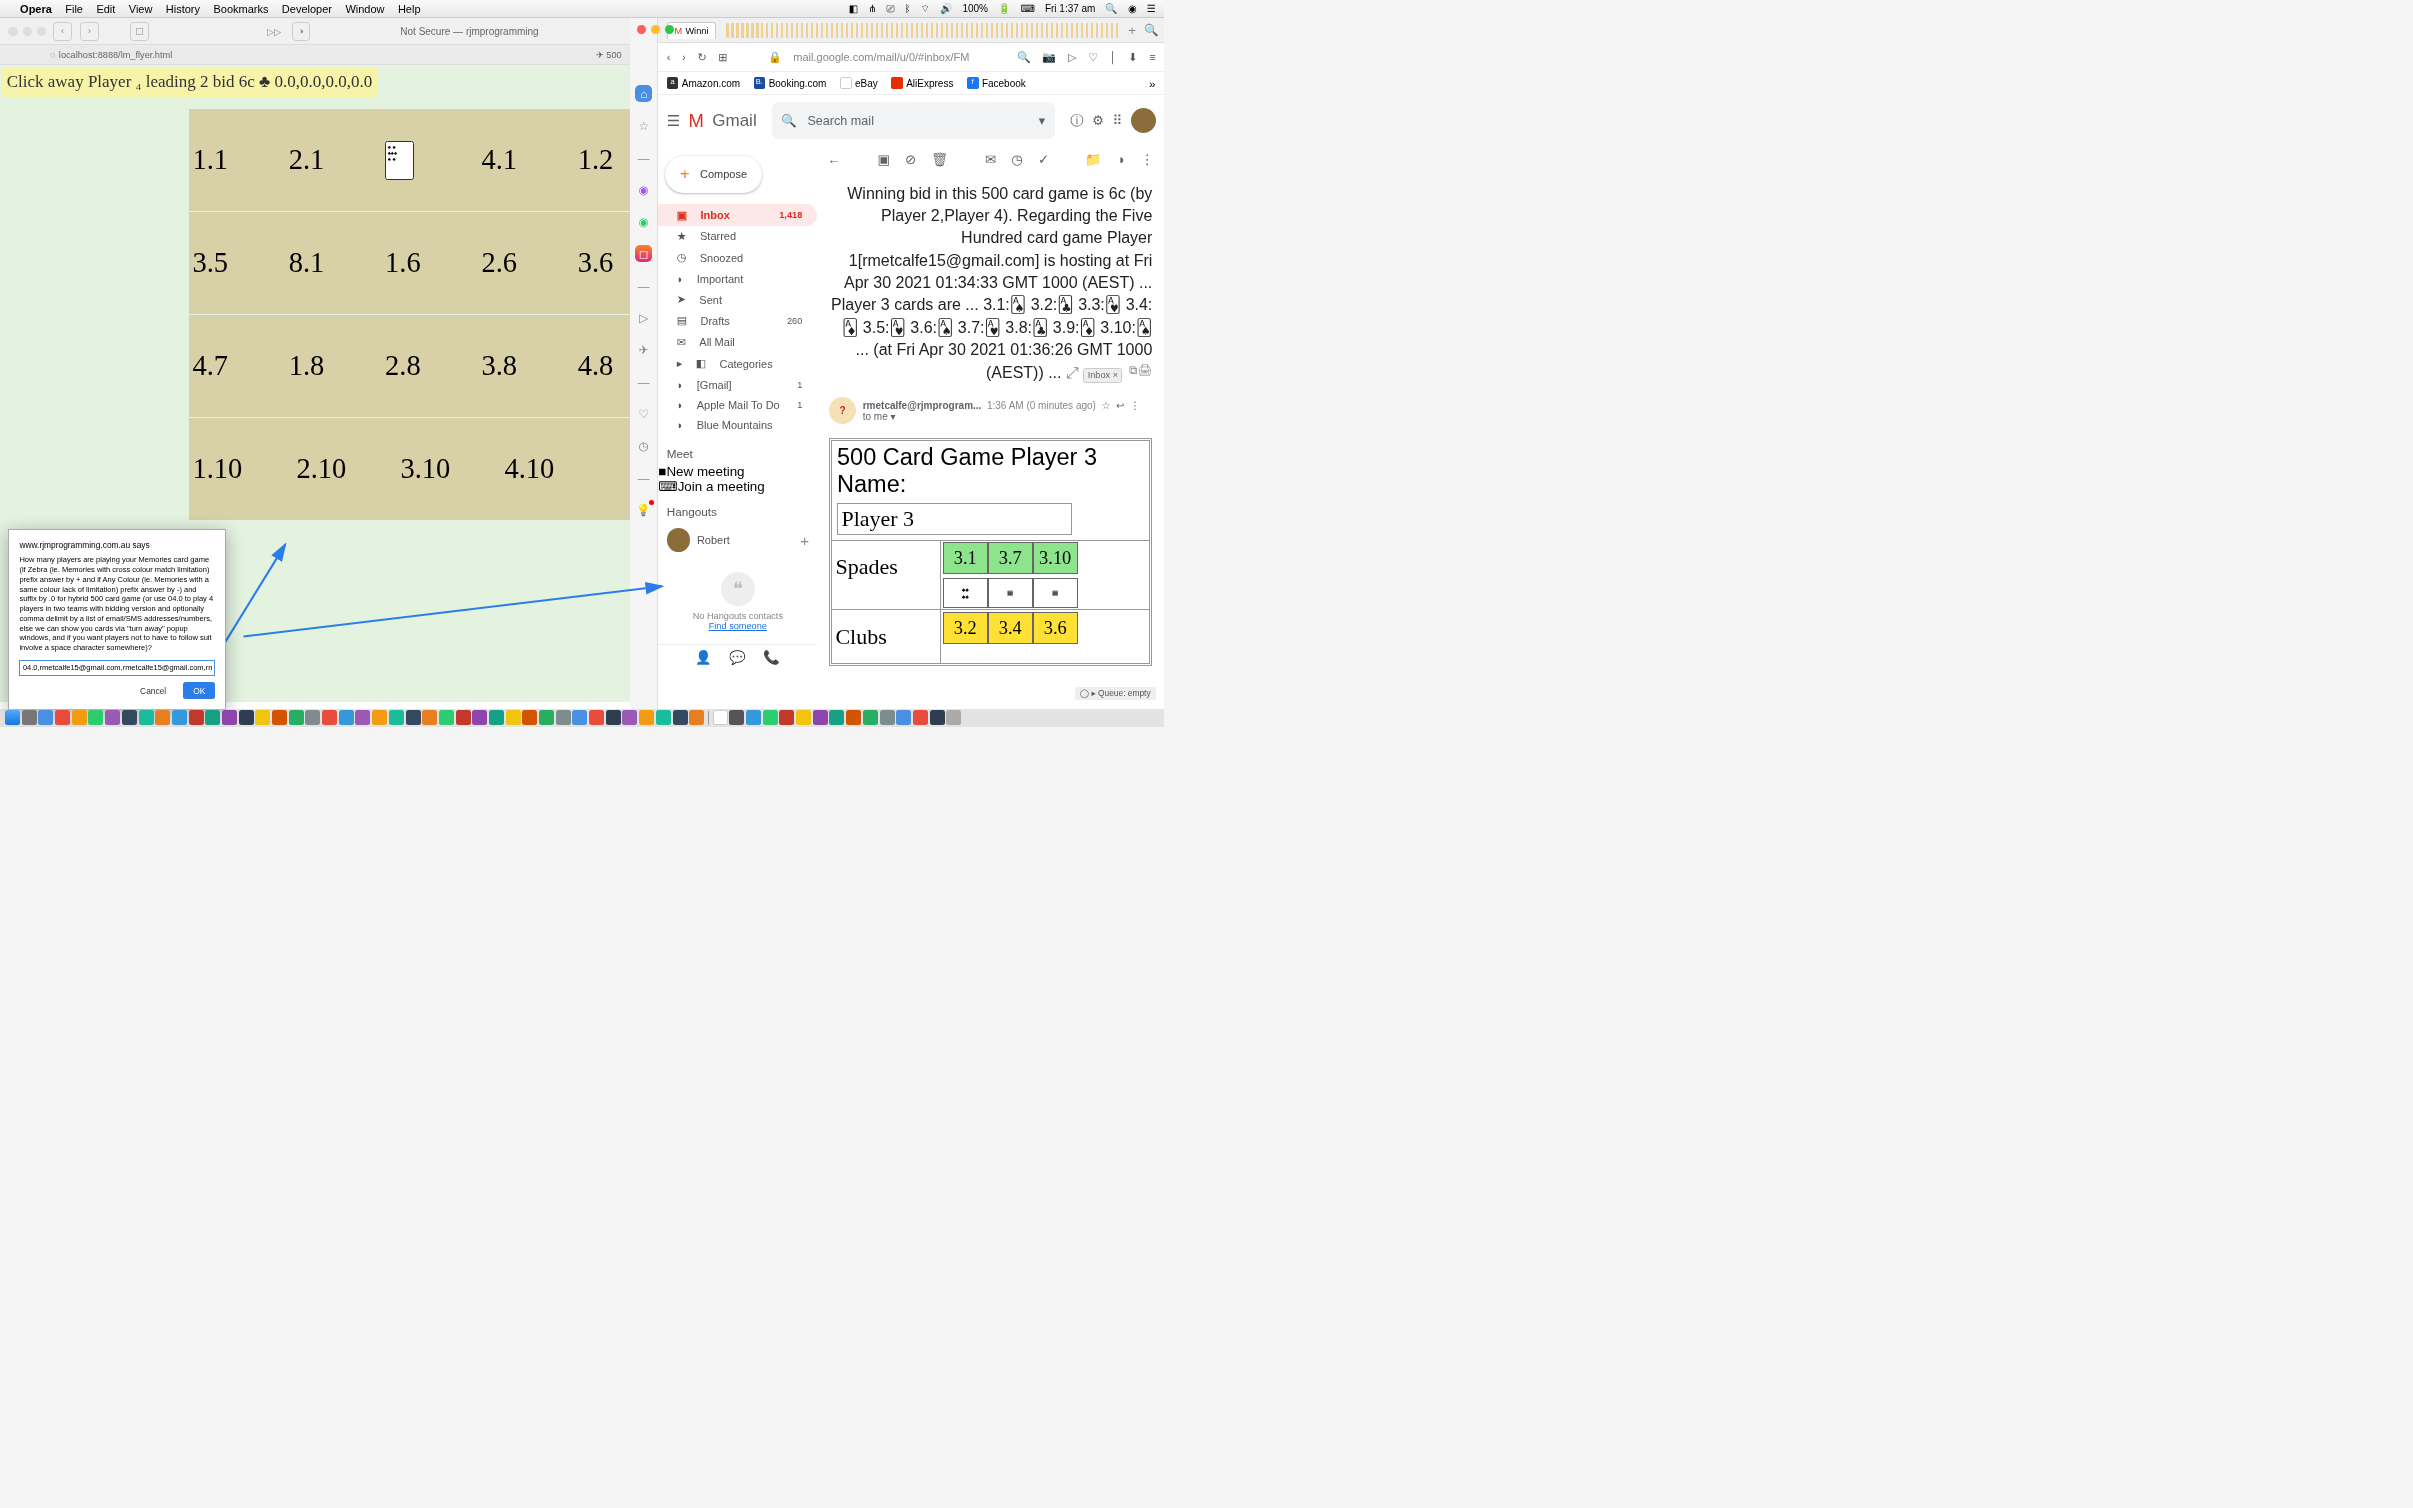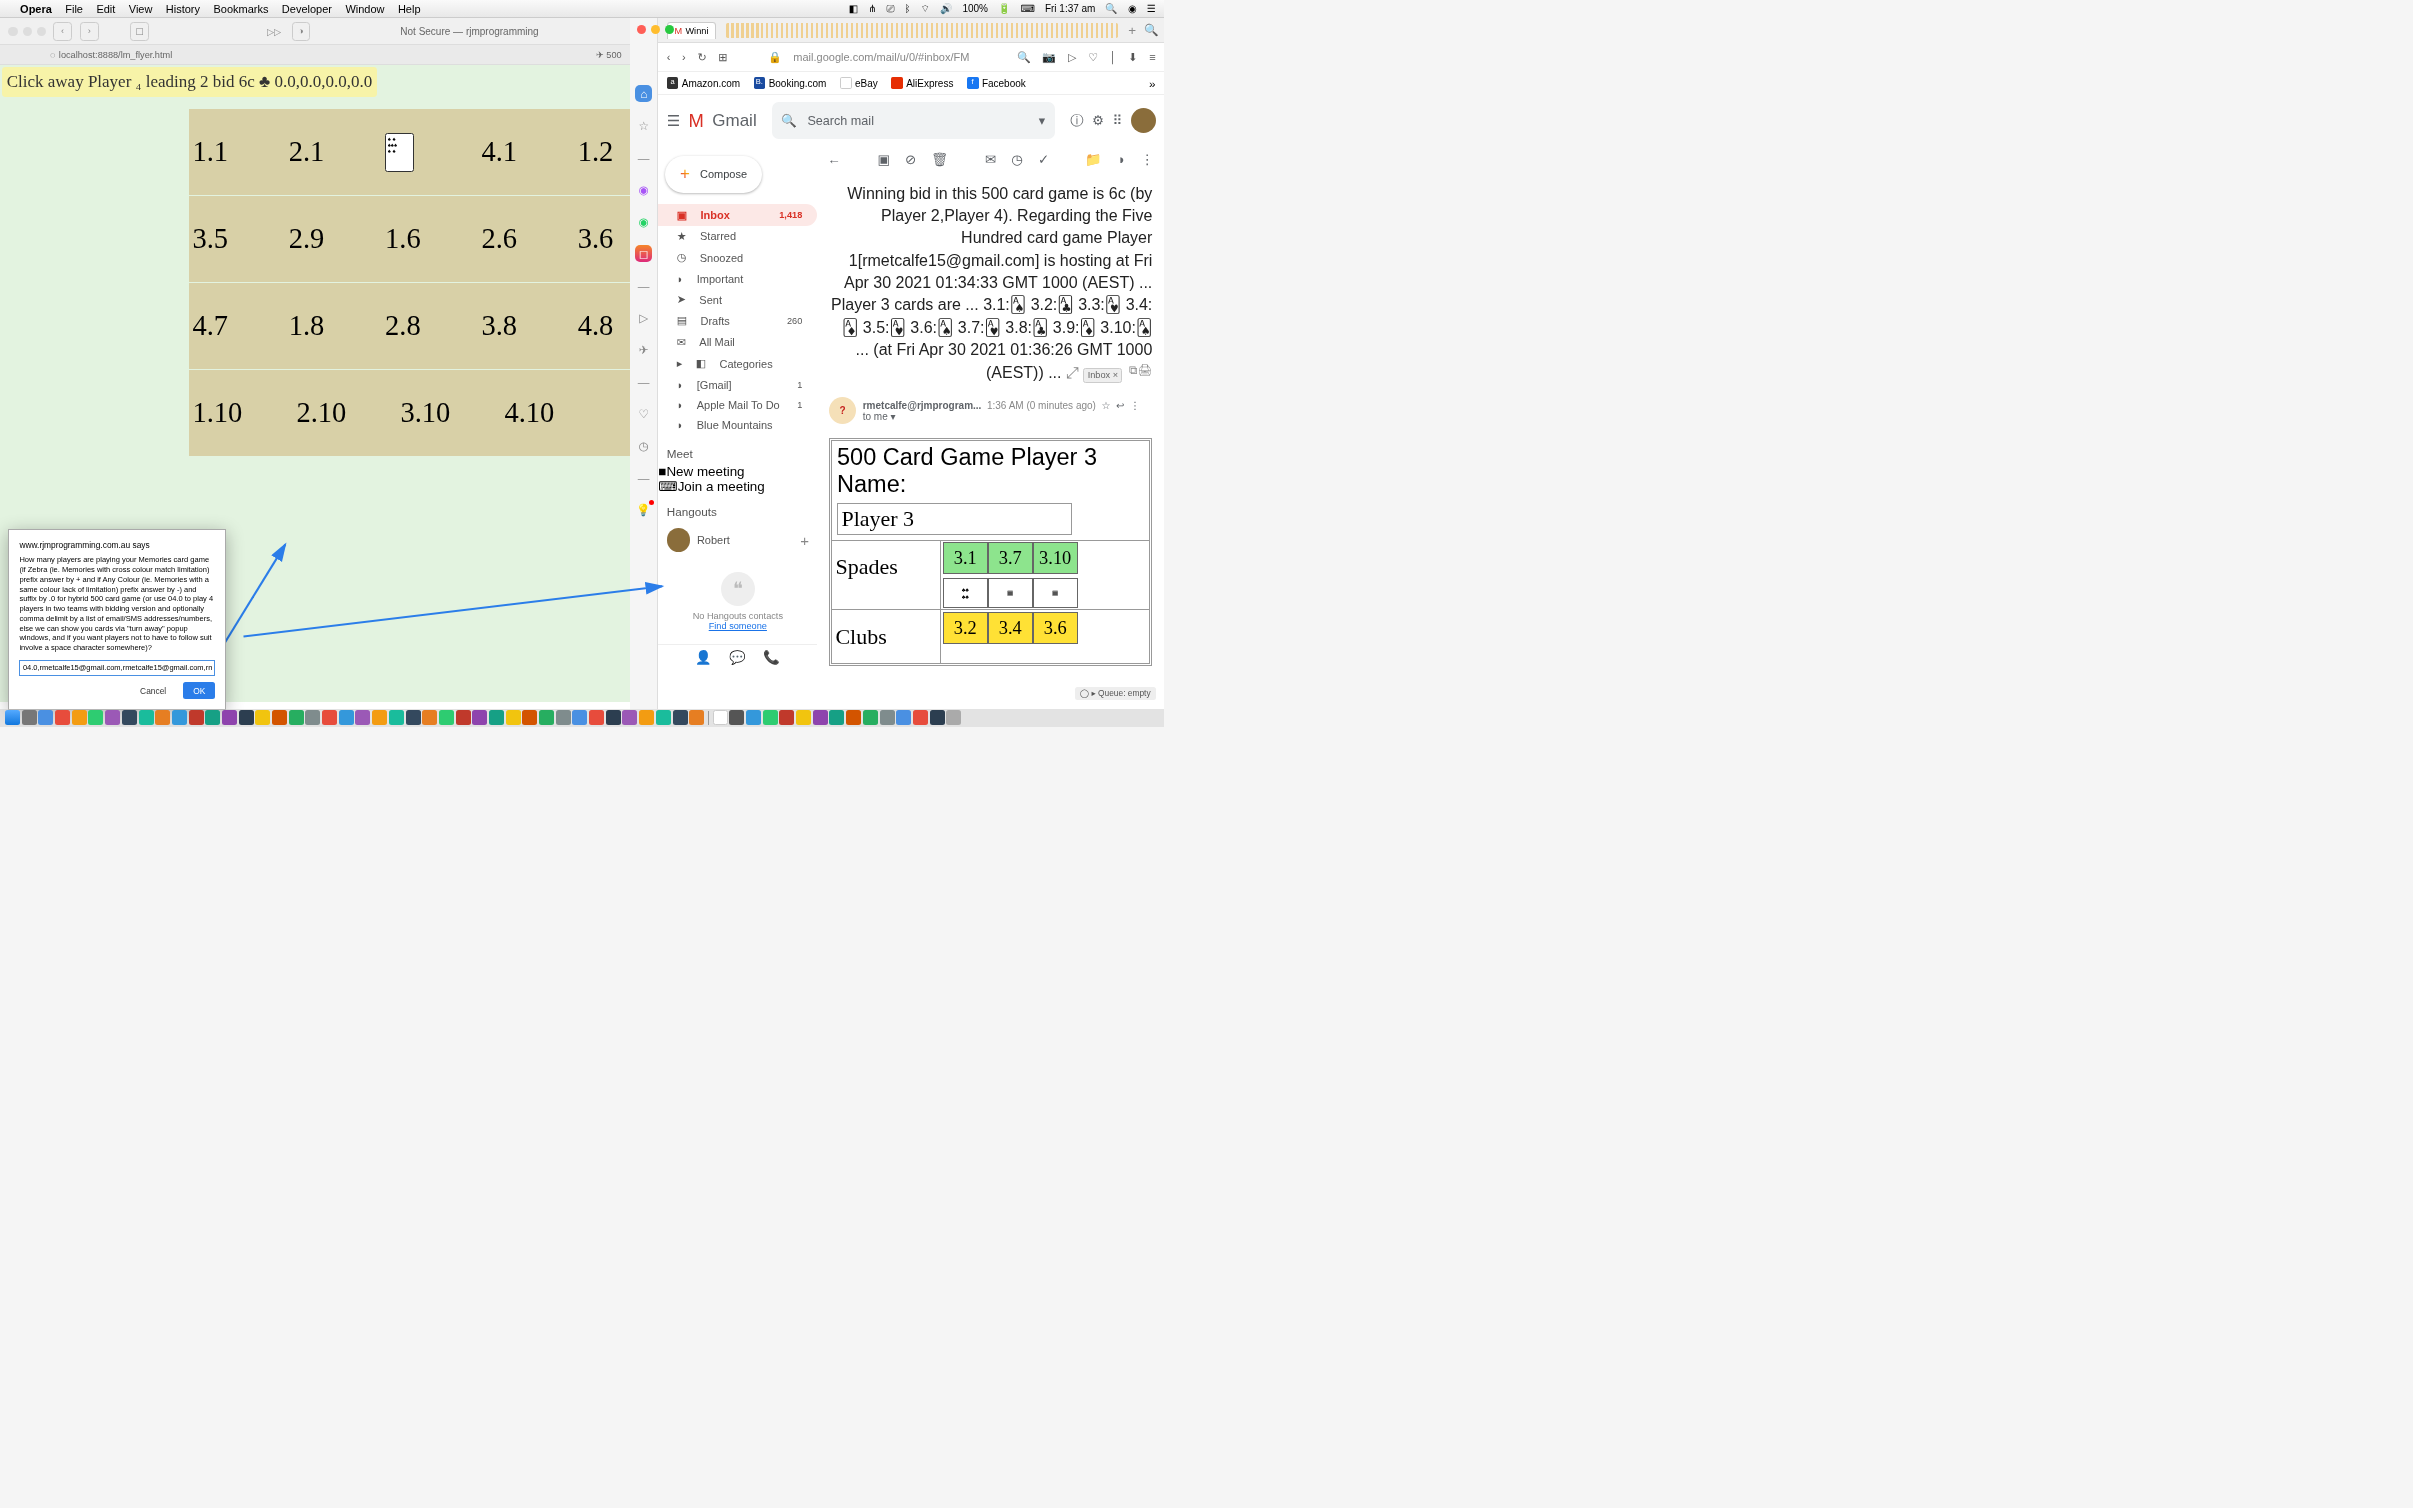--- a/index.html
+++ b/index.html
@@ -20,21 +20,21 @@
 .traffic span { width: 9.2px; height: 9.2px; border-radius: 50%; background: #ddd; }
 .nav-btn { width: 18.4px; height: 18.4px; border: 0.8px solid #ccc; border-radius: 3.4px; display: inline-flex; align-items: center; justify-content: center; font-size: 9.2px; color: #888; margin: 0 0.8px; }
 .addr { flex: 1; text-align: center; font-size: 10px; color: #666; }
 .tab-bar { height: 20px; background: #eaeaea; display: flex; align-items: center; font-size: 9.2px; color: #666; border-bottom: 0.8px solid #ddd; }
 .tab-bar .tab { padding: 0 50px; display: flex; align-items: center; gap: 3.4px; }
 .tab-bar .tab2 { margin-left: auto; padding-right: 8.4px; }
 
 .game-area { background: #e3f3e0; position: relative; height: 637px; }
 .status-bar { background: #f7f3a8; padding: 5px 5px; font-size: 17px; font-family: Georgia, serif; color: #333; border-radius: 3.4px; display: inline-block; margin: 1.7px; }
 .card-grid { position: absolute; top: 44px; left: 189px; right: 0; background: #d8d0a7; }
-.row { display: flex; height: 87px; border-bottom: 1.7px solid #e3f3e0; align-items: center; padding-left: 3.4px; gap: 44px; }
+.row { display: flex; height: 103px; border-bottom: 1.7px solid #e3f3e0; align-items: center; padding-left: 3.4px; gap: 44px; }
 .cell { font-size: 28.5px; font-family: Georgia, serif; width: 60px; text-align: left; }
 .mini-card { width: 28.5px; height: 39px; border: 0.8px solid #333; border-radius: 2.5px; background: #fff; font-size: 5.9px; display: flex; flex-wrap: wrap; padding: 1.7px; align-content: space-between; justify-content: space-between; }
 
 
 .dialog { position: absolute; bottom: 17px; left: 8.4px; width: 218px; background: #fff; border: 0.8px solid #aaa; box-shadow: 0 3.4px 17px rgba(0,0,0,0.3); padding: 10px; font-size: 7.5px; z-index: 50; }
 .dialog .dtitle { font-size: 8.4px; margin-bottom: 5px; }
 .dialog .dtext { line-height: 1.3; margin-bottom: 6.7px; }
 .dialog input { width: 100%; border: 0.8px solid #4a90e2; padding: 2.5px; font-size: 7.5px; margin-bottom: 6.7px; }
 .dialog .btns { text-align: right; }
 .dialog button { font-size: 8.4px; padding: 3.4px 10px; border: none; border-radius: 2.5px; margin-left: 5px; }
@@ -159,21 +159,21 @@
         <div class="cell">1.1</div>
         <div class="cell">2.1</div>
         <div class="cell">
             <div class="mini-card">♠&nbsp;♠<br>♠♠♠<br>♠&nbsp;♠</div>
           </div>
         <div class="cell">4.1</div>
         <div class="cell">1.2</div>
       </div>
       <div class="row">
         <div class="cell">3.5</div>
-        <div class="cell">2.9</div>
+        <div class="cell">8.1</div>
         <div class="cell">1.6</div>
         <div class="cell">2.6</div>
         <div class="cell">3.6</div>
       </div>
       <div class="row">
         <div class="cell">4.7</div>
         <div class="cell">1.8</div>
         <div class="cell">2.8</div>
         <div class="cell">3.8</div>
         <div class="cell">4.8</div>

